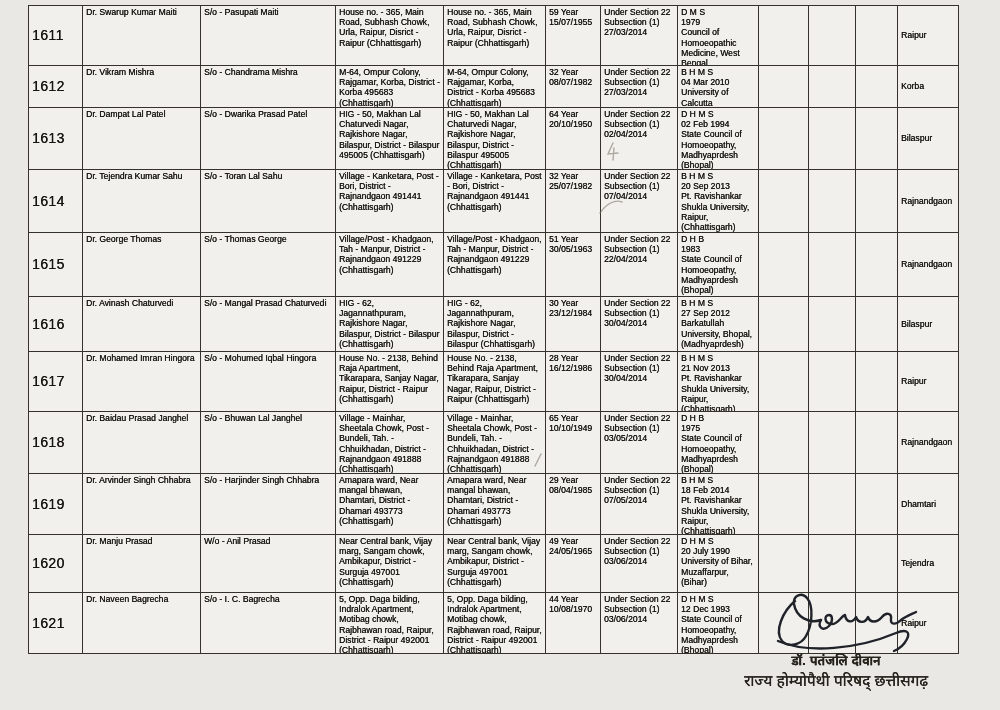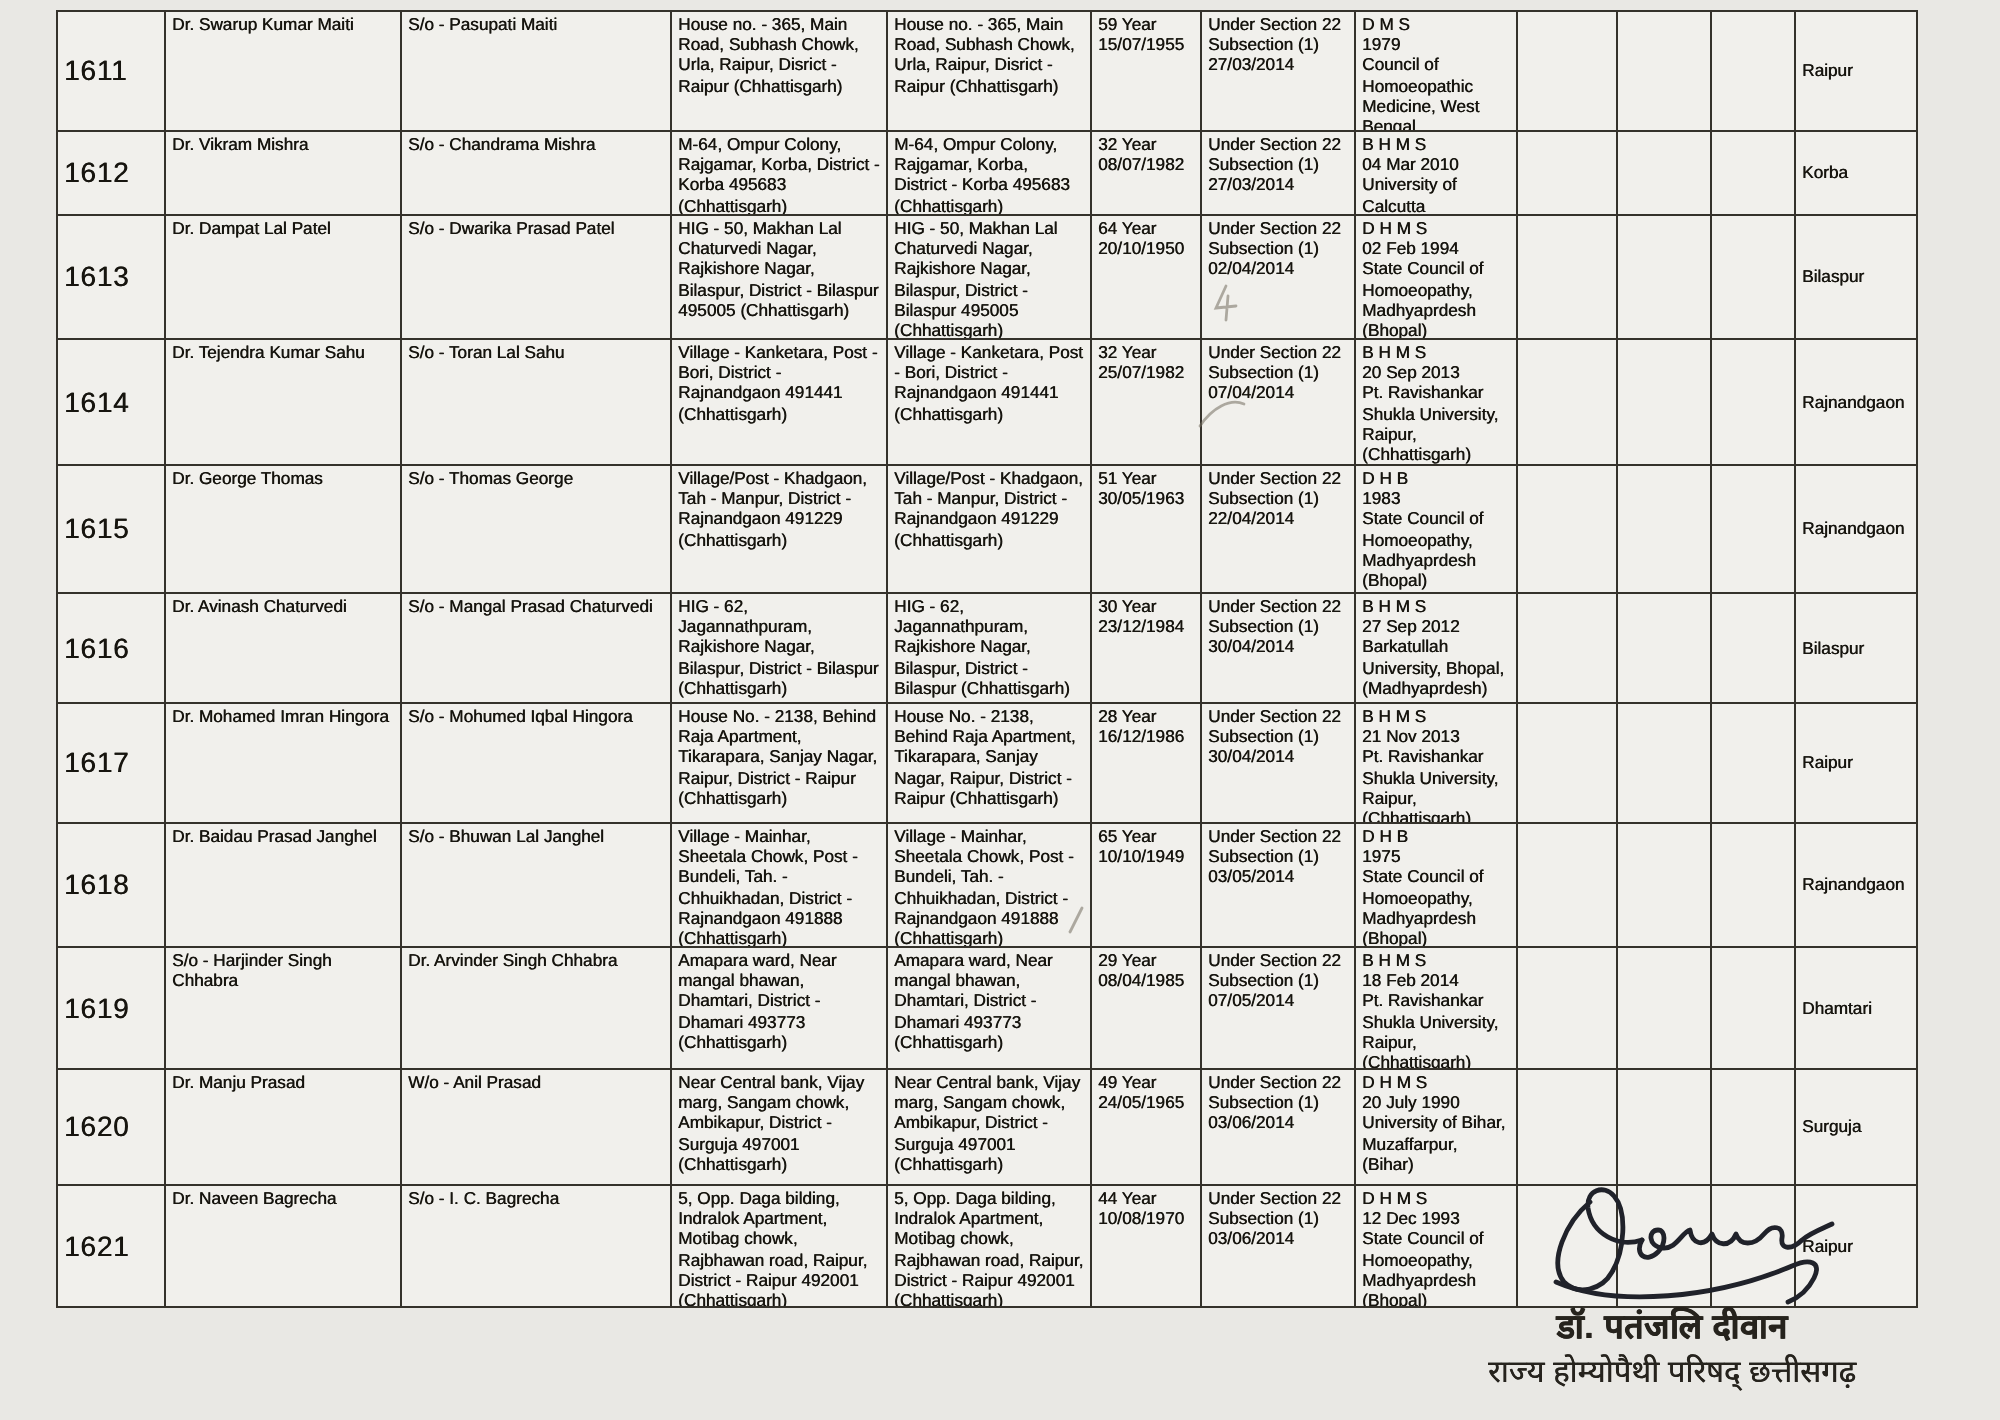--- a/index.html
+++ b/index.html
@@ -42,21 +42,21 @@
     display:flex; align-items:center; justify-content:flex-start;
     text-align:center;
   }
   .ln { white-space:normal; }
   
   #footer-block {
     position:absolute; left:681px; top:651px; width:310px;
     text-align:center;
     color:#26231d;
   }
-  #signatory-name { font-size:17px; font-weight:700; letter-spacing:.3px; text-shadow:.3px 0 0 currentColor; }
+  #signatory-name { font-size:13px; font-weight:700; letter-spacing:.3px; text-shadow:.3px 0 0 currentColor; }
   #signatory-title { font-size:13px; margin-top:1px; }
   #organization { font-size:15.5px; white-space:nowrap; margin-top:0px; text-shadow:.2px 0 0 currentColor; }
   
   #signature-svg { position:absolute; left:753px; top:589px; pointer-events:none; }
   #artifacts-svg { position:absolute; left:0; top:0; pointer-events:none; }
 </style>
 </head>
 <body>
 
 <div id="page">
@@ -274,22 +274,22 @@
       </div>
       <div class="cell c-blank"></div>
       <div class="cell c-blank"></div>
       <div class="cell c-blank"></div>
       <div class="cell c-district">
         <span>Rajnandgaon</span>
       </div>
       <div class="cell c-serial">
         <span>1619</span>
       </div>
+      <div class="cell c-name"><span>Dr. Arvinder Singh Chhabra</span></div>
       <div class="cell c-parent"><span>S/o - Harjinder Singh Chhabra</span></div>
-      <div class="cell c-name"><span>Dr. Arvinder Singh Chhabra</span></div>
       <div class="cell c-addr"><span>Amapara ward, Near mangal bhawan, Dhamtari, District - Dhamari 493773 (Chhattisgarh)</span></div>
       <div class="cell c-addr"><span>Amapara ward, Near mangal bhawan, Dhamtari, District - Dhamari 493773 (Chhattisgarh)</span></div>
       <div class="cell c-age">
         <div class="ln">29  Year</div>
         <div class="ln">08/04/1985</div>
       </div>
       <div class="cell c-reg">
         <div class="ln">Under Section 22</div>
         <div class="ln">Subsection (1)</div>
         <div class="ln">07/05/2014</div>
@@ -323,21 +323,21 @@
       </div>
       <div class="cell c-qual">
         <div class="ln">D H M S</div>
         <div class="ln">20 July 1990</div>
         <div class="ln">University of Bihar, Muzaffarpur, (Bihar)</div>
       </div>
       <div class="cell c-blank"></div>
       <div class="cell c-blank"></div>
       <div class="cell c-blank"></div>
       <div class="cell c-district">
-        <span>Surguja</span>
+        <span>Tejendra</span>
       </div>
       <div class="cell c-serial">
         <span>1621</span>
       </div>
       <div class="cell c-name"><span>Dr. Naveen Bagrecha</span></div>
       <div class="cell c-parent"><span>S/o - I. C. Bagrecha</span></div>
       <div class="cell c-addr"><span>5, Opp. Daga bilding, Indralok Apartment, Motibag chowk, Rajbhawan road, Raipur, District - Raipur 492001 (Chhattisgarh)</span></div>
       <div class="cell c-addr"><span>5, Opp. Daga bilding, Indralok Apartment, Motibag chowk, Rajbhawan road, Raipur, District - Raipur 492001 (Chhattisgarh)</span></div>
       <div class="cell c-age">
         <div class="ln">44 Year</div>

